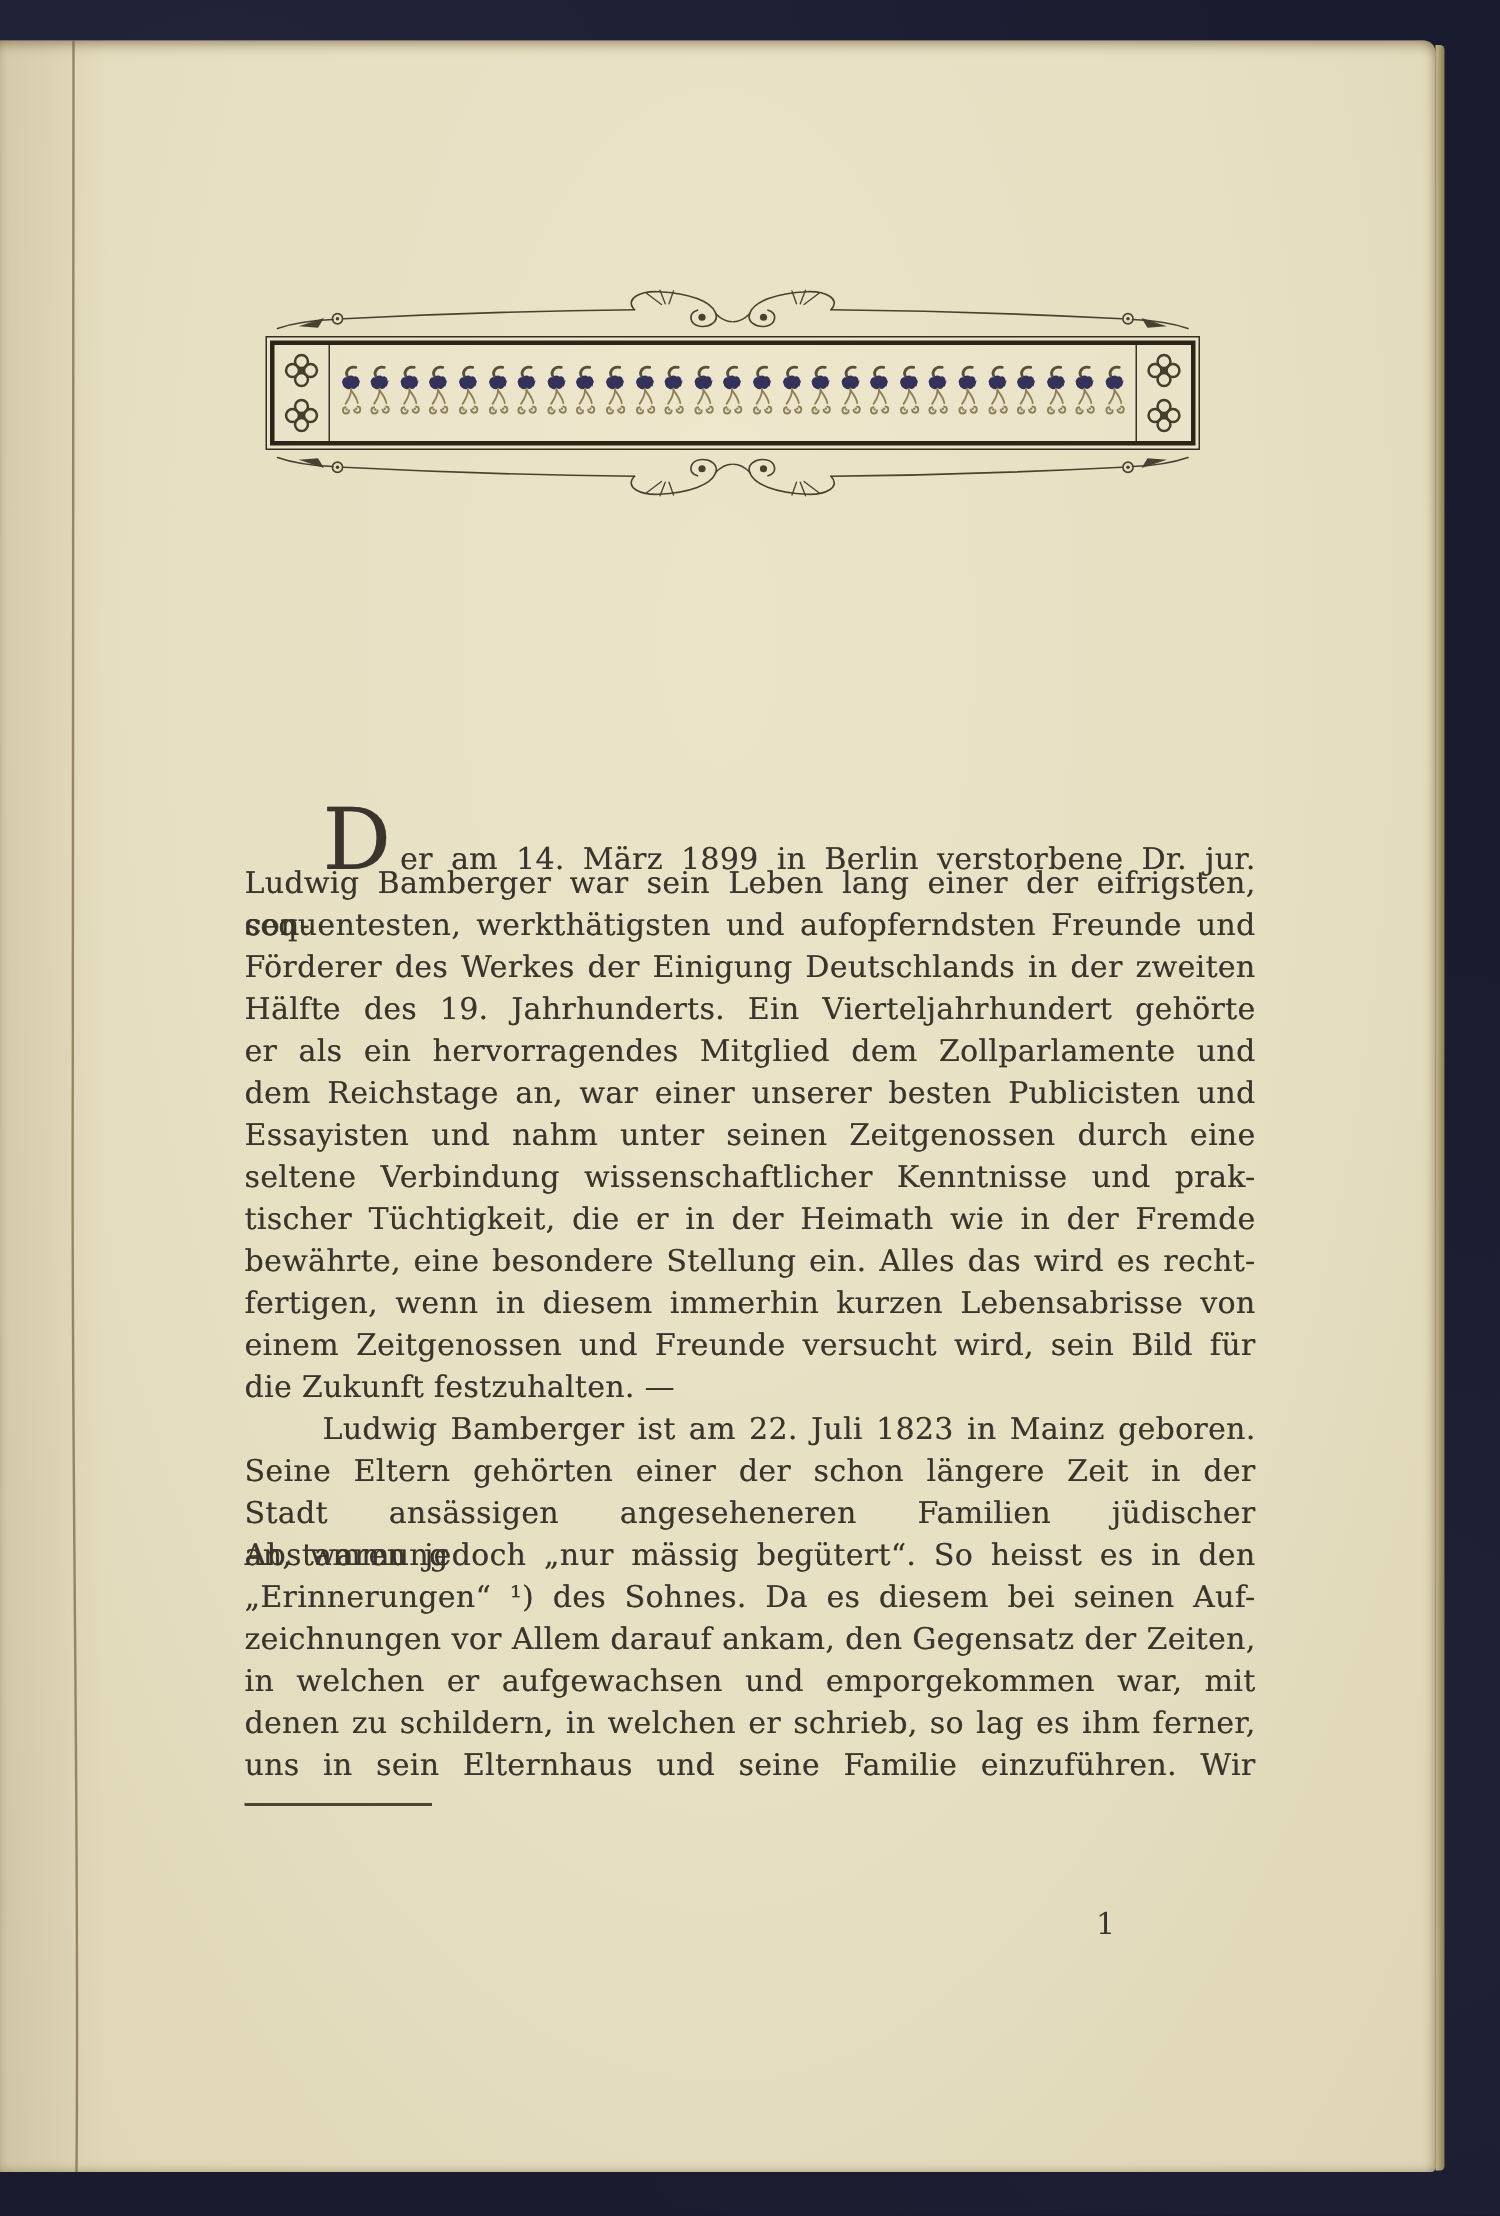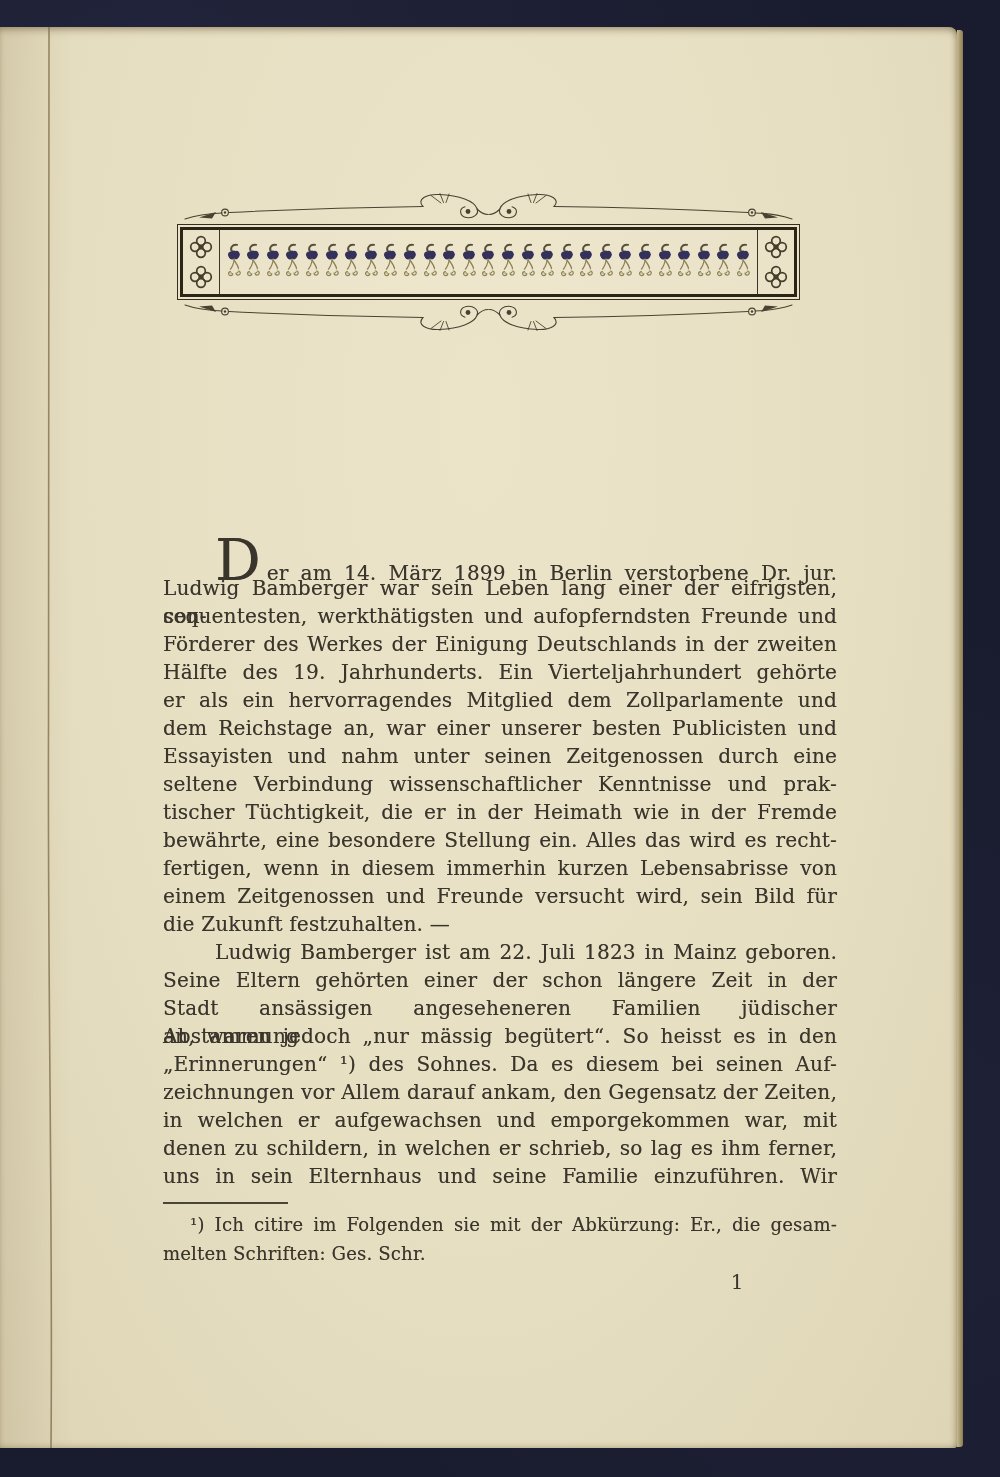--- a/index.html
+++ b/index.html
@@ -607,23 +607,18 @@
       <div class="line line-first">
         <span class="dropcap">D</span><span>er am 14. März 1899 in Berlin verstorbene Dr. jur.</span>
       </div>
       <div style="display:contents">
         
       <div class="line">Ludwig Bamberger war sein Leben lang einer der eifrigsten, con-</div><div class="line">sequentesten, werkthätigsten und aufopferndsten Freunde und</div><div class="line">Förderer des Werkes der Einigung Deutschlands in der zweiten</div><div class="line">Hälfte des 19. Jahrhunderts. Ein Vierteljahrhundert gehörte</div><div class="line">er als ein hervorragendes Mitglied dem Zollparlamente und</div><div class="line">dem Reichstage an, war einer unserer besten Publicisten und</div><div class="line">Essayisten und nahm unter seinen Zeitgenossen durch eine</div><div class="line">seltene Verbindung wissenschaftlicher Kenntnisse und prak-</div><div class="line">tischer Tüchtigkeit, die er in der Heimath wie in der Fremde</div><div class="line">bewährte, eine besondere Stellung ein. Alles das wird es recht-</div><div class="line">fertigen, wenn in diesem immerhin kurzen Lebensabrisse von</div><div class="line">einem Zeitgenossen und Freunde versucht wird, sein Bild für</div><div class="line align-left">die Zukunft festzuhalten. —</div><div class="line indent">Ludwig Bamberger ist am 22. Juli 1823 in Mainz geboren.</div><div class="line">Seine Eltern gehörten einer der schon längere Zeit in der</div><div class="line">Stadt ansässigen angeseheneren Familien jüdischer Abstammung</div><div class="line">an, waren jedoch „nur mässig begütert“. So heisst es in den</div><div class="line">„Erinnerungen“ ¹) des Sohnes. Da es diesem bei seinen Auf-</div><div class="line">zeichnungen vor Allem darauf ankam, den Gegensatz der Zeiten,</div><div class="line">in welchen er aufgewachsen und emporgekommen war, mit</div><div class="line">denen zu schildern, in welchen er schrieb, so lag es ihm ferner,</div><div class="line">uns in sein Elternhaus und seine Familie einzuführen. Wir</div></div>
     </div>
 
     <div class="footnote-sep"></div>
 
-    <div class="footnote">
-      <div style="display:contents">
-        
-      <div class="fline indent">¹) Ich citire im Folgenden sie mit der Abkürzung: Er., die gesam-</div><div class="fline align-left">melten Schriften: Ges. Schr.</div></div>
-    </div>
 
     <div class="pagenum">1</div>
 
     <div class="page-edge"></div>
   </div>
 </div>
 
 </body></html>

